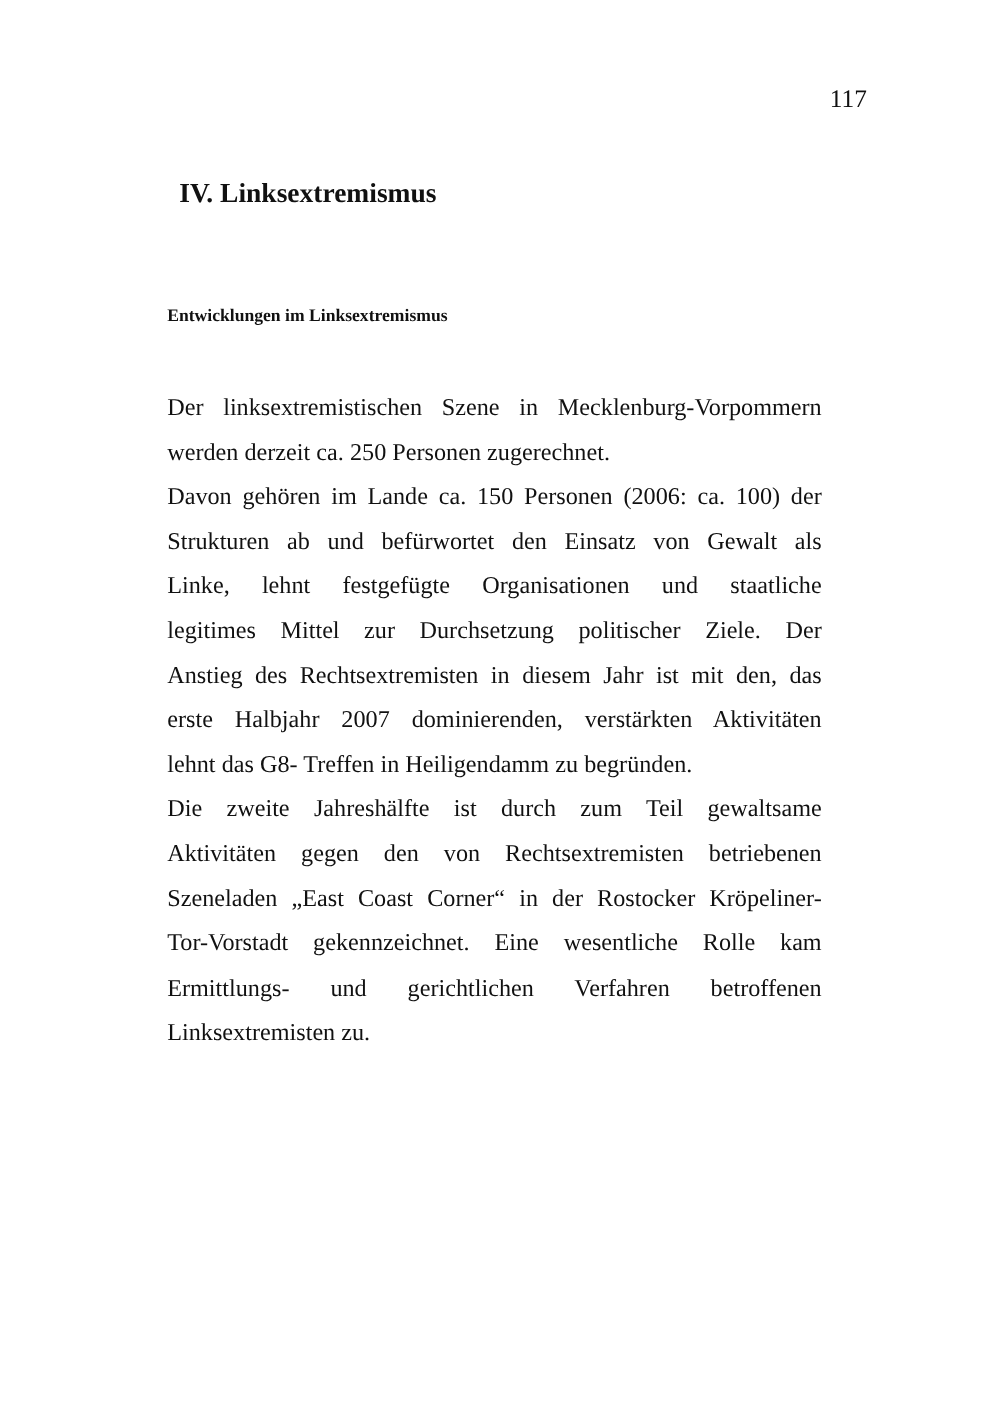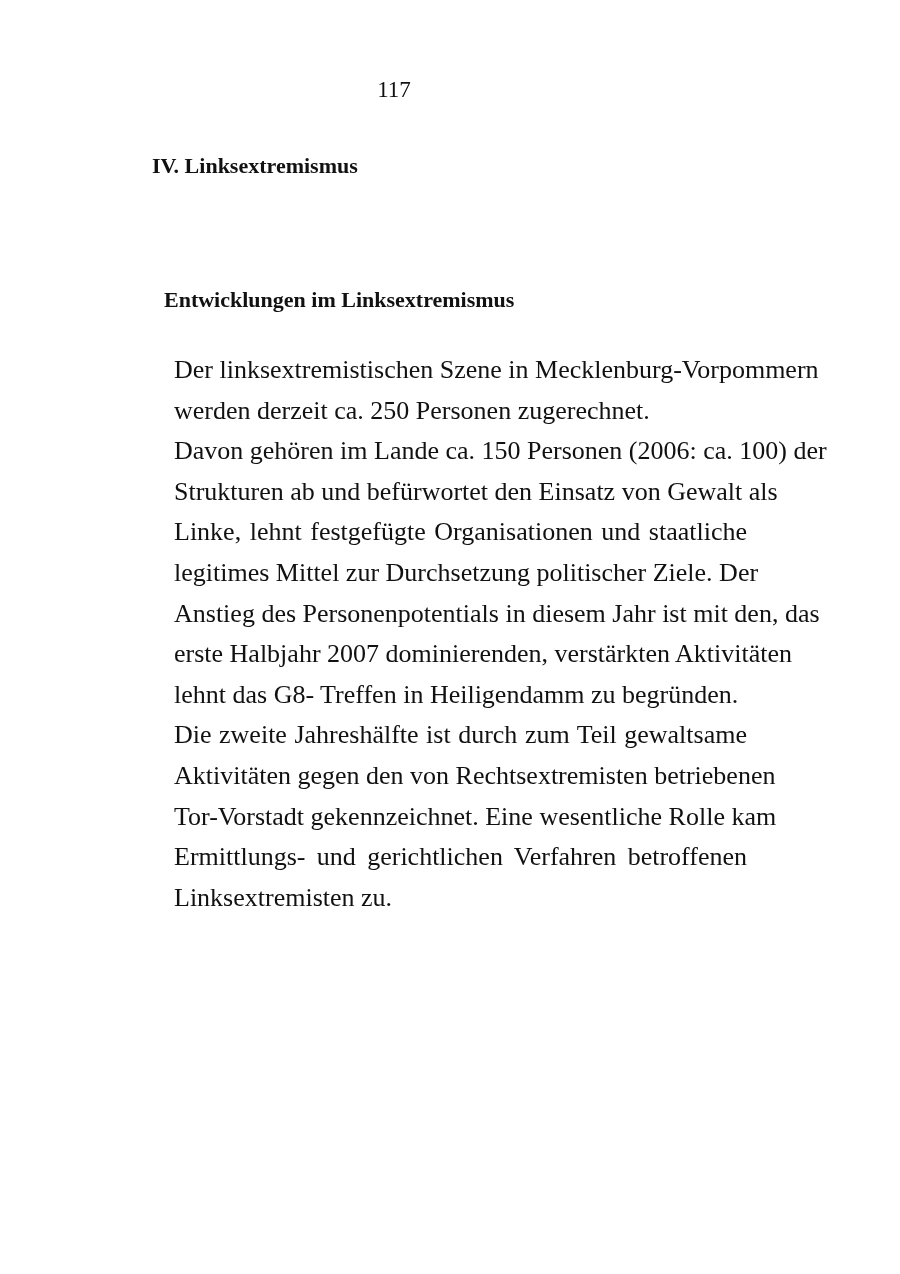--- a/index.html
+++ b/index.html
@@ -13,55 +13,54 @@
       position: relative;
       overflow: hidden;
       font-family: "Liberation Serif", "DejaVu Serif", serif;
       color: #111111;
     }
     .page-number {
       position: absolute;
       top: 76px;
       left: 0;
       width: 788px;
-      text-align: center;
+      text-align: right;
       font-size: 23px;
       line-height: 28px;
     }
     .chapter-title {
       position: absolute;
       top: 152px;
       left: 152px;
-      font-size: 22px;
+      font-size: 25px;
       font-weight: bold;
       line-height: 28px;
-      margin: 0;
+      margin: 11px;
     }
     .section-title {
       position: absolute;
       top: 274px;
       left: 152px;
-      font-size: 22px;
+      font-size: 16px;
       font-weight: bold;
       line-height: 28px;
-      margin: 12px;
+      margin: 0;
     }
     .body-text {
       position: absolute;
       top: 350px;
       left: 152px;
       width: 595px;
     }
     .line {
       display: block;
-      font-size: 26px;
+      font-size: 22px;
       line-height: 40.6px;
       height: 40.6px;
       white-space: nowrap;
-      margin-left: 22px;
     }
     .line.justify {
       text-align: justify;
       text-align-last: justify;
     }
     .line.left {
       text-align: right;
       text-align-last: left;
     }
   </style>
@@ -74,21 +73,22 @@
 
 <h2 class="section-title">Entwicklungen im Linksextremismus</h2>
 
 <div class="body-text">
   <span class="line justify">Der linksextremistischen Szene in Mecklenburg-Vorpommern</span>
   <span class="line left">werden derzeit ca. 250 Personen zugerechnet.</span>
   <span class="line justify">Davon gehören im Lande ca. 150 Personen (2006: ca. 100) der</span>
   <span class="line justify">Strukturen ab und befürwortet den Einsatz von Gewalt als</span>
   <span class="line justify">Linke, lehnt festgefügte Organisationen und staatliche</span>
   <span class="line justify">legitimes Mittel zur Durchsetzung politischer Ziele. Der</span>
-  <span class="line justify">Anstieg des Personenpotentials in diesem Jahr ist mit den, das</span>
+  <span class="line justify">Anstieg des Rechtsextremisten in diesem Jahr ist mit den, das</span>
   <span class="line justify">erste Halbjahr 2007 dominierenden, verstärkten Aktivitäten</span>
   <span class="line left">lehnt das G8- Treffen in Heiligendamm zu begründen.</span>
   <span class="line justify">Die zweite Jahreshälfte ist durch zum Teil gewaltsame</span>
   <span class="line justify">Aktivitäten gegen den von Rechtsextremisten betriebenen</span>
+  <span class="line justify">Szeneladen „East Coast Corner“ in der Rostocker Kröpeliner-</span>
   <span class="line justify">Tor-Vorstadt gekennzeichnet. Eine wesentliche Rolle kam</span>
   <span class="line justify">Ermittlungs- und gerichtlichen Verfahren betroffenen</span>
   <span class="line left">Linksextremisten zu.</span>
 </div>
 
 </body></html>

